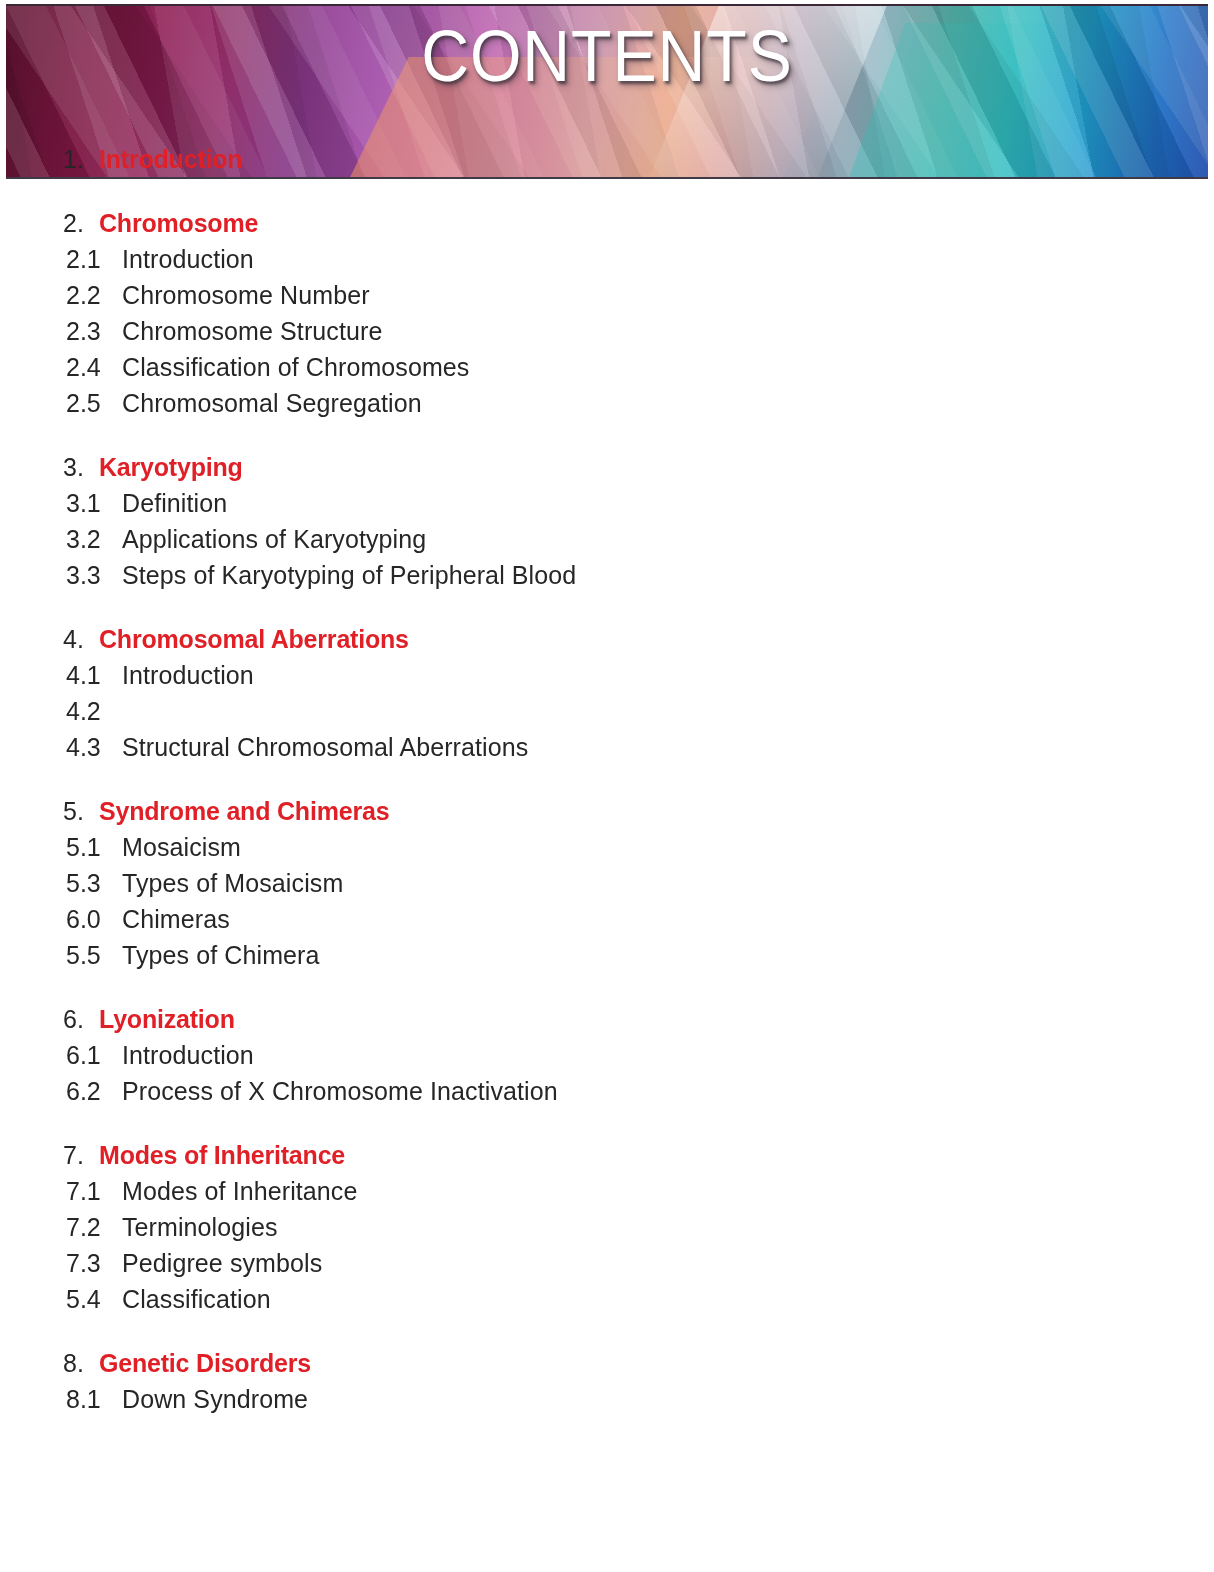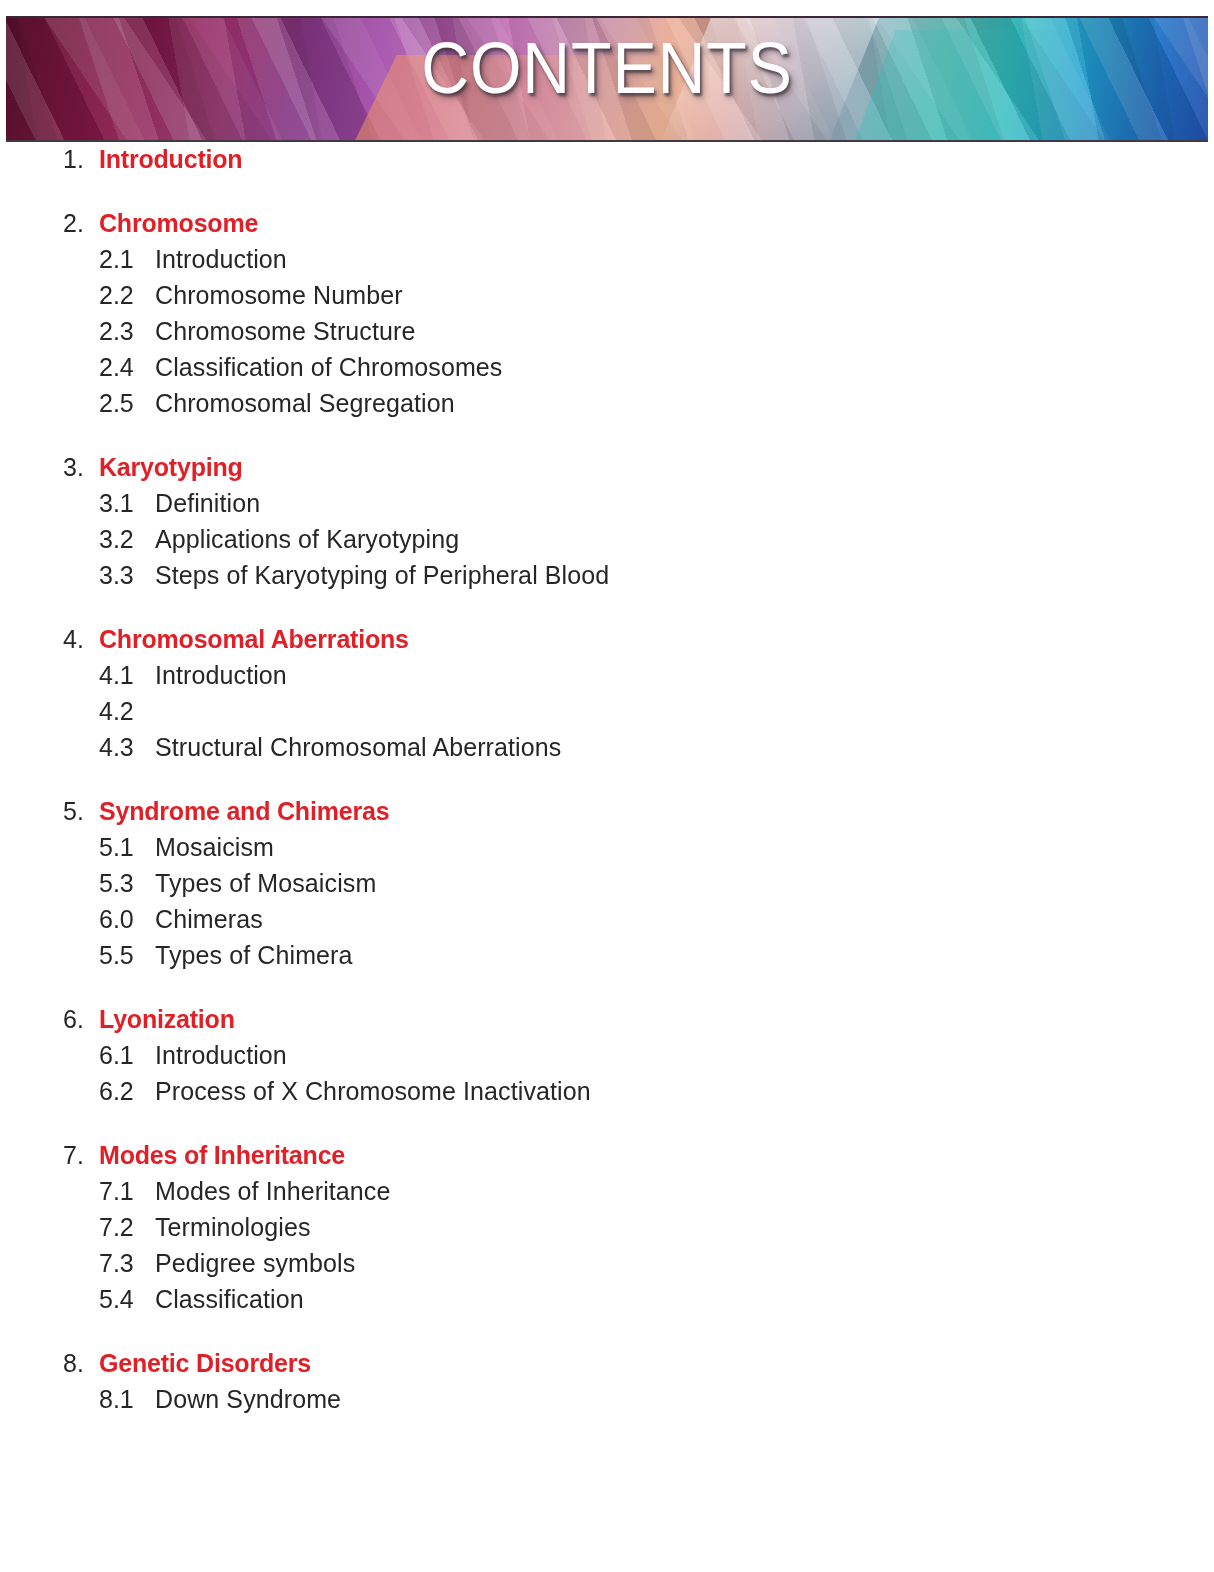--- a/index.html
+++ b/index.html
@@ -20,23 +20,23 @@
     width: 1214px;
     height: 1572px;
     background: #ffffff;
     box-sizing: border-box;
   }
 
   
   .banner {
     position: absolute;
     left: 6px;
-    top: 16px;
+    top: 4px;
     width: 1202px;
-    height: 126px;
+    height: 175px;
     overflow: hidden;
     background: linear-gradient(100deg,
         #5e1230 0%,
         #7a1640 7%,
         #8d1b52 13%,
         #96306e 19%,
         #8e3a8e 25%,
         #a04aa6 31%,
         #b85fae 37%,
         #c77ab8 43%,
@@ -202,21 +202,21 @@
     padding: 0;
     list-style: none;
   }
   .sub-item {
     display: flex;
     align-items: baseline;
     line-height: 1.44;
   }
   .sub-num {
     flex: 0 0 auto;
-    padding-left: 99px;
+    padding-left: 66px;
     width: 56px;
     box-sizing: content-box;
     font-size: 25px;
     font-weight: 400;
     color: #262626;
   }
   .sub-text {
     font-size: 25px;
     font-weight: 400;
     color: #262626;

